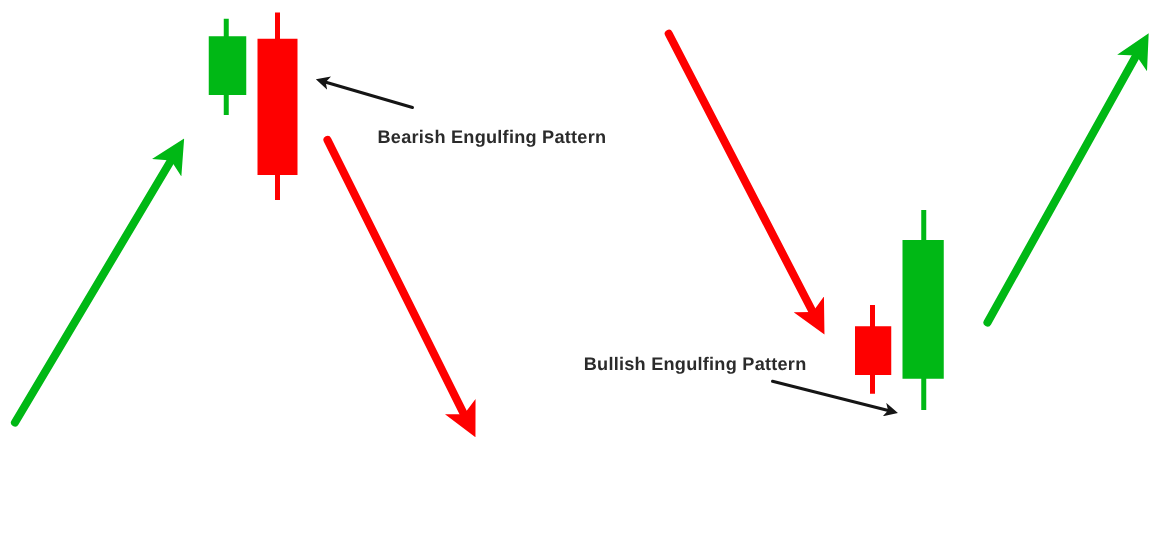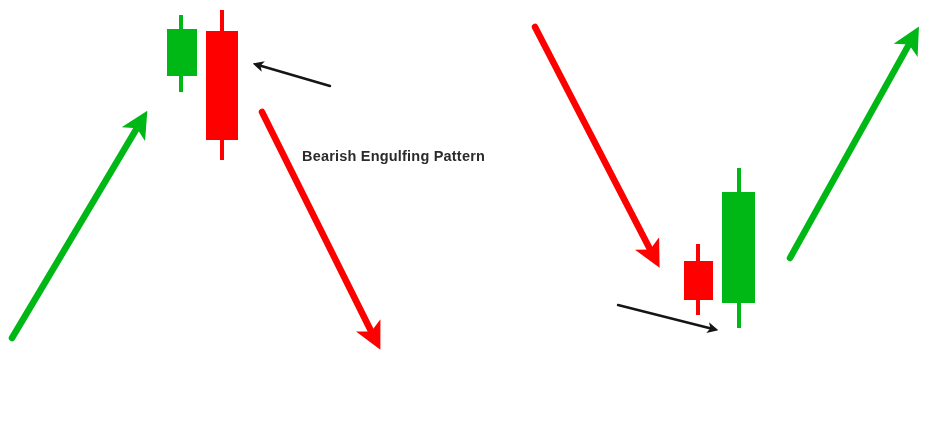--- a/index.html
+++ b/index.html
@@ -86,16 +86,17 @@
       </g>
 
       <line x1="535" y1="27" x2="653" y2="255" stroke="#fe0000" stroke-width="6.5" stroke-linecap="round" marker-end="url(#head-red)"></line>
 
       <line x1="790" y1="258" x2="912" y2="39" stroke="#00b815" stroke-width="6.5" stroke-linecap="round" marker-end="url(#head-green)"></line>
 
       <line x1="618" y1="305" x2="713" y2="329" stroke="#151515" stroke-width="2.4" stroke-linecap="round" marker-end="url(#head-black)"></line>
     </g>
   </svg>
 
-  <div class="annotation-label" style="left:302px; top:103px;margin-top:46px;">Bearish Engulfing Pattern</div>
+  <div class="annotation-label" style="left:302px; top:103px;">Bearish Engulfing Pattern</div>
 
+  <div class="annotation-label" style="left:467px; top:285px;">Bullish Engulfing Pattern</div>
 
 </div>
 
 </body></html>

